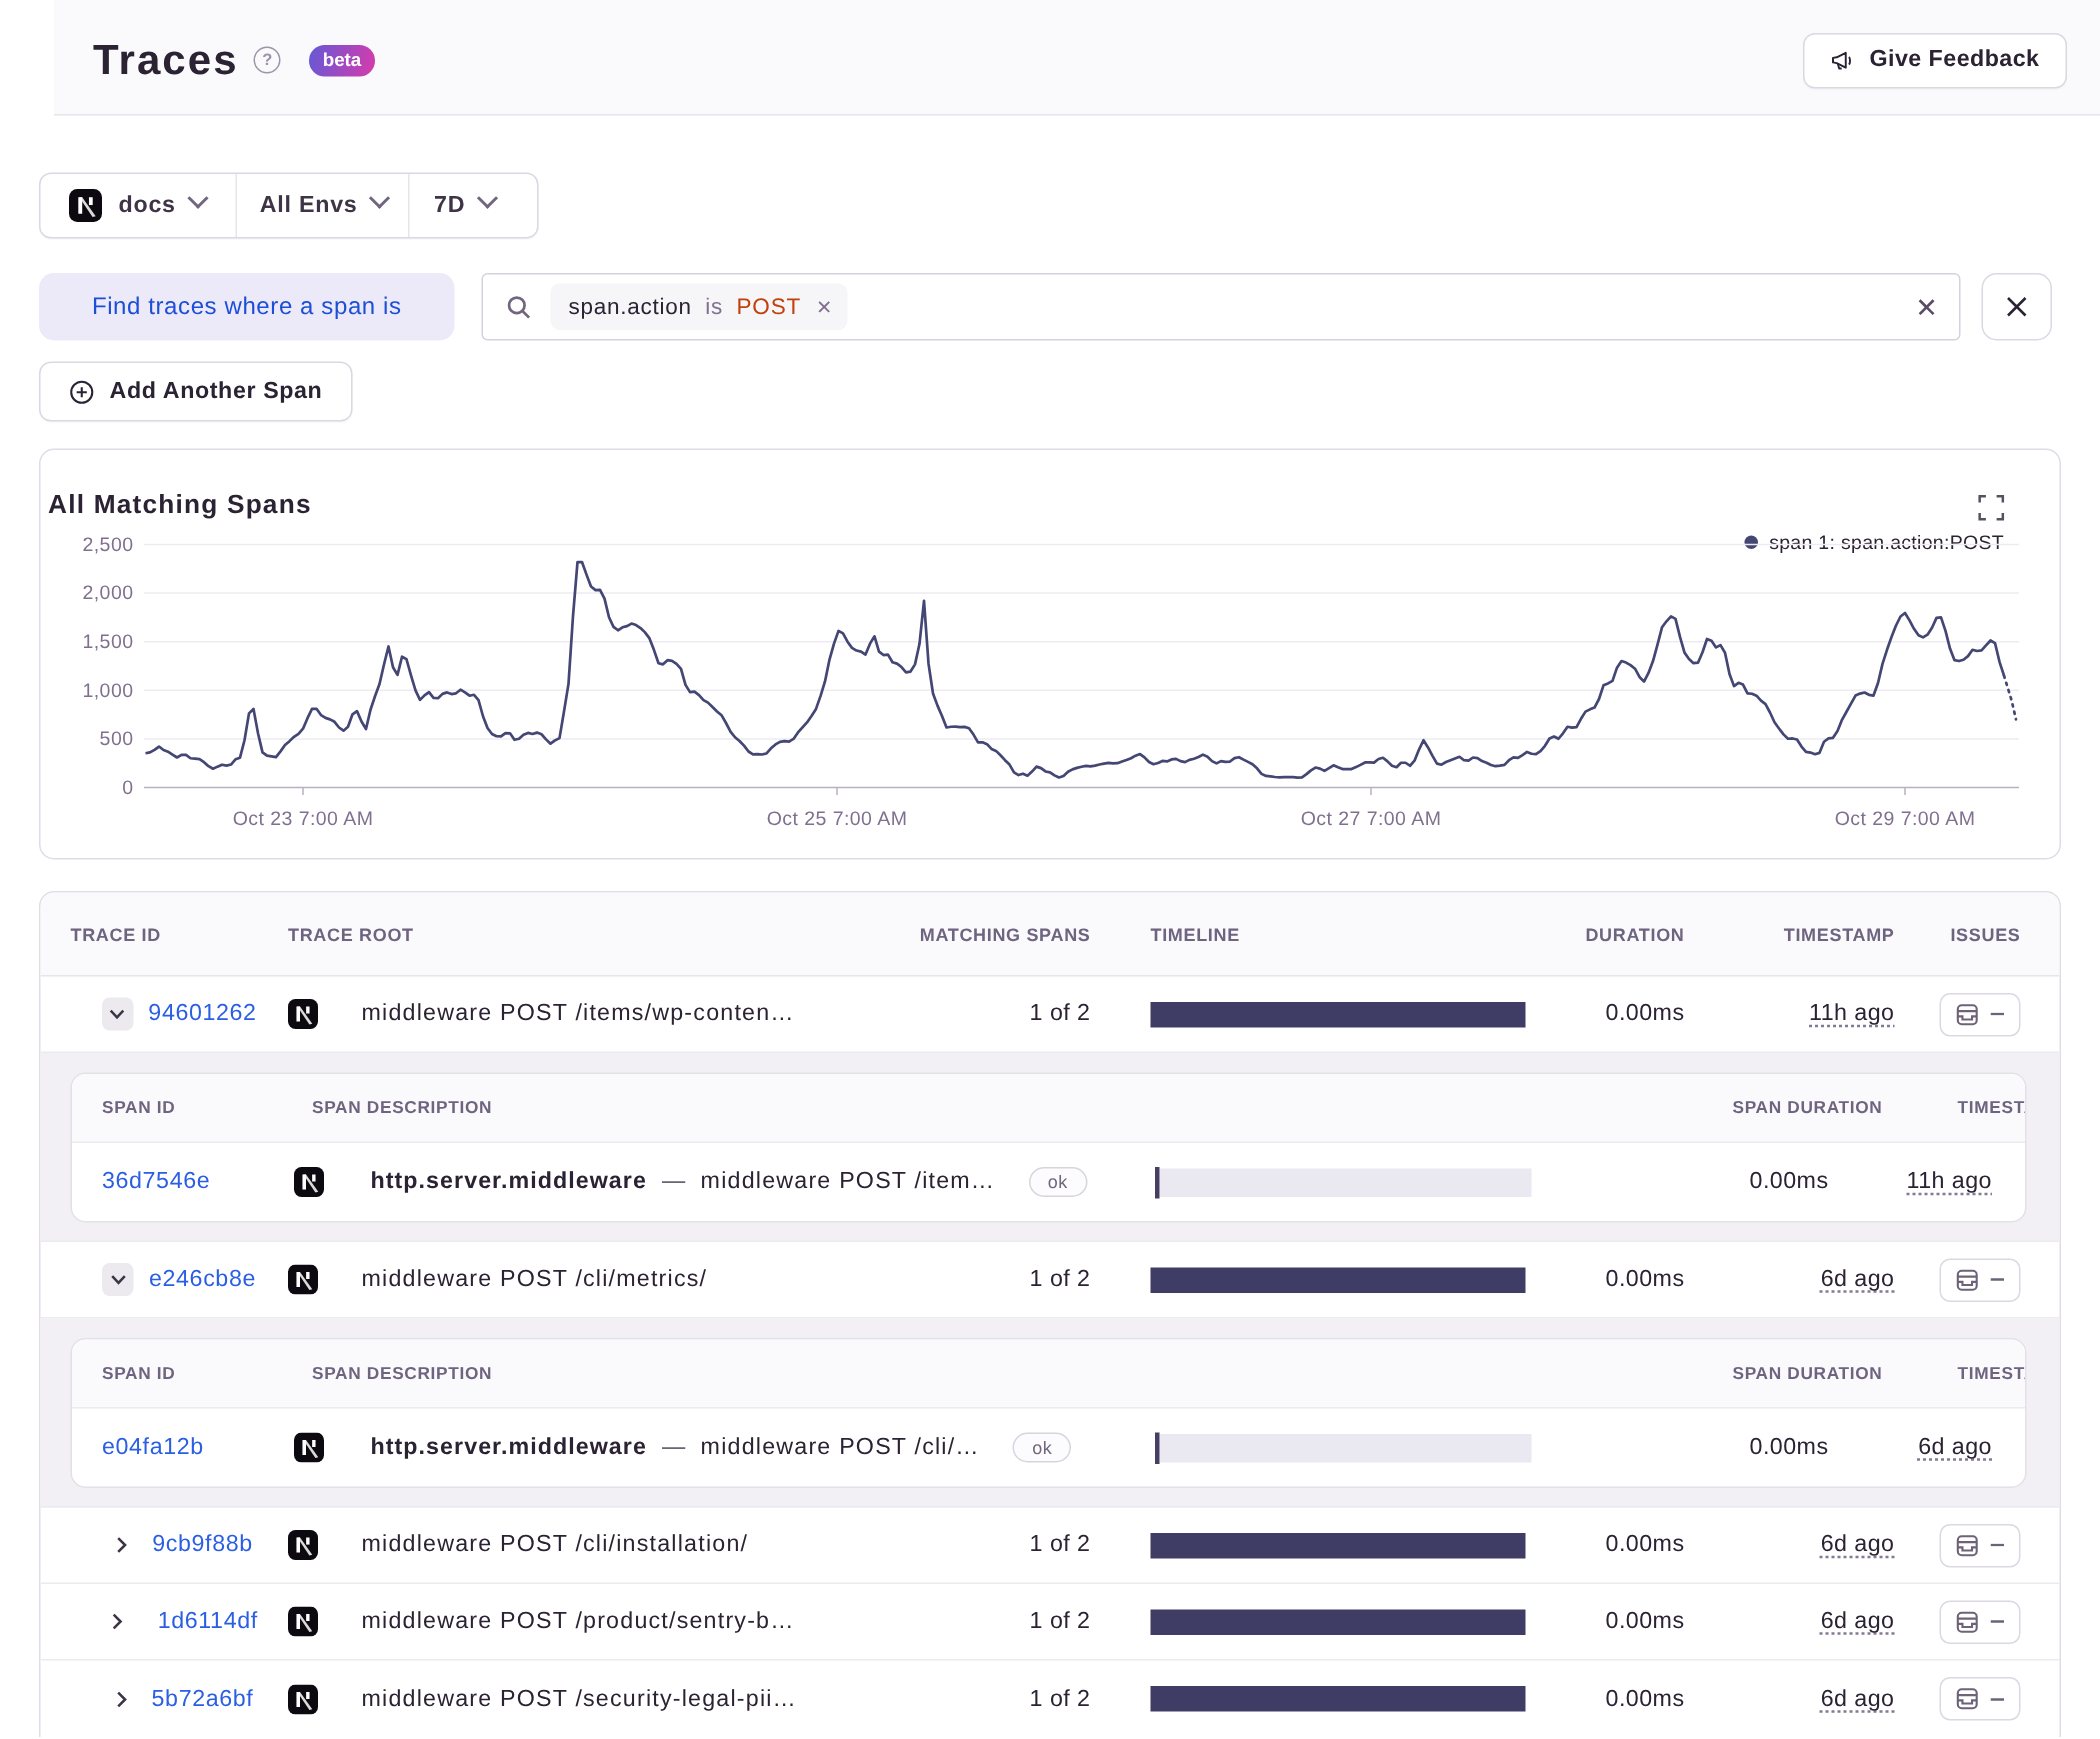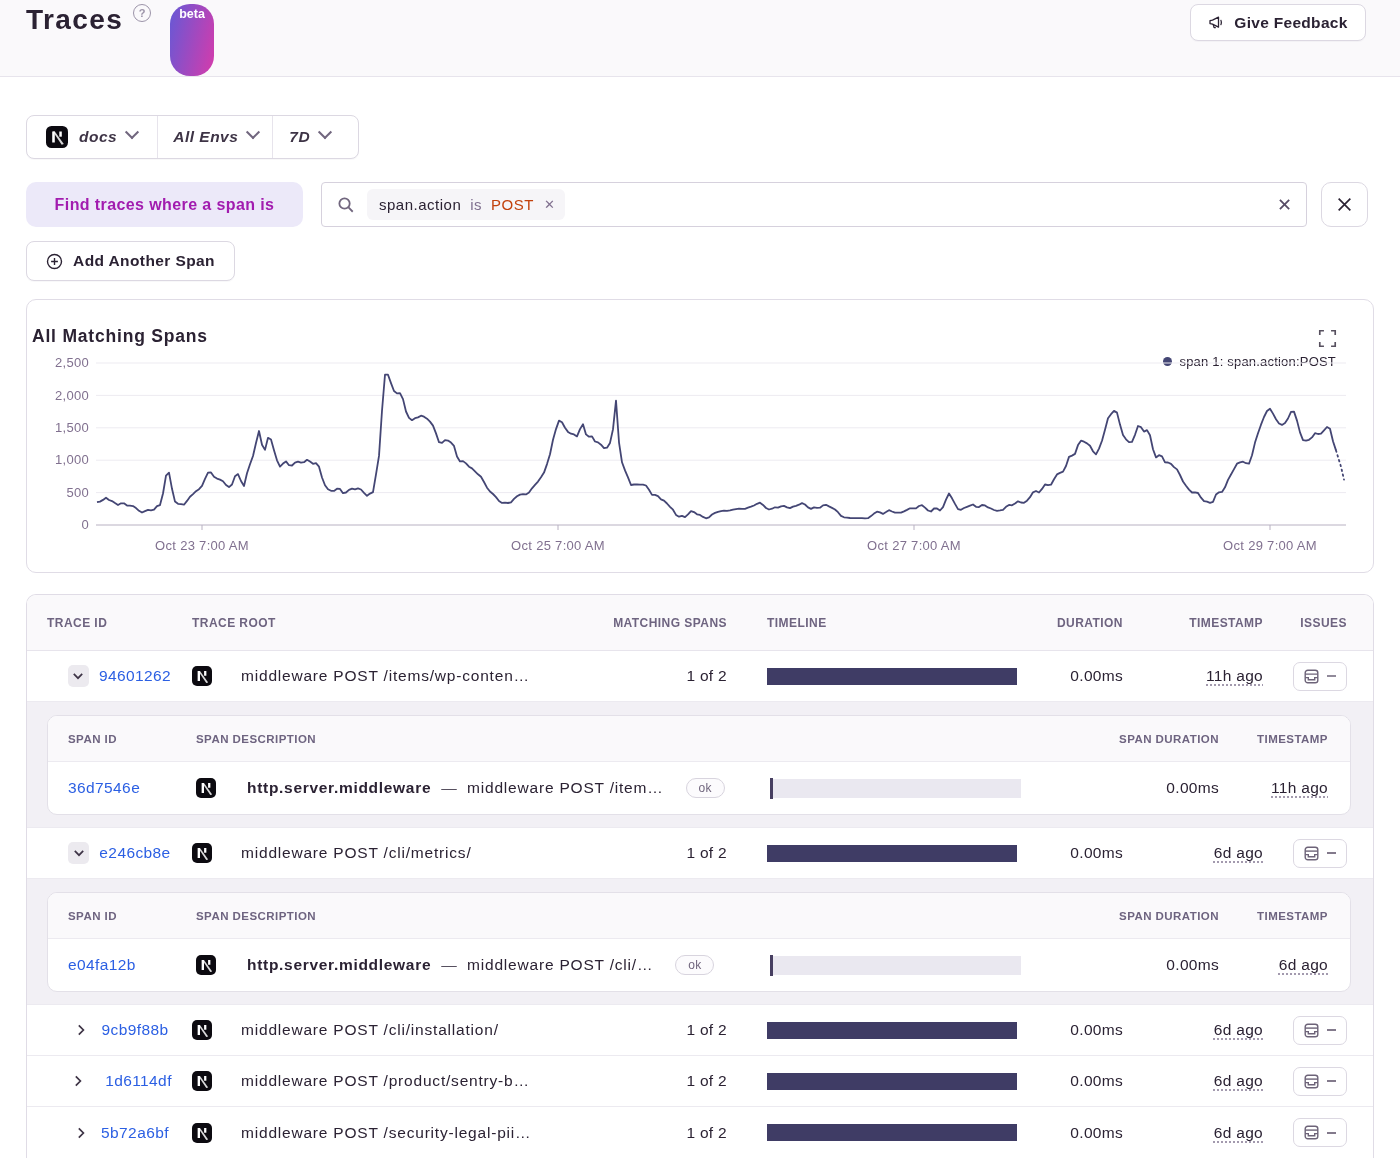--- a/index.html
+++ b/index.html
@@ -1,40 +1,40 @@
 <!DOCTYPE html>
 <html><head>
 <meta charset="utf-8">
 <style>
 * { margin:0; padding:0; box-sizing:border-box; }
 html,body { width:1400px; background:#fff; font-family:"Liberation Sans", sans-serif; color:#2b2233; }
 body { height:1159px; overflow:hidden; }
 
 
-.hdr { height:77px; background:#faf9fb; border-bottom:1px solid #e7e4ec; display:flex; padding:4px 34px 0 26px; }
+.hdr { height:77px; background:#faf9fb; border-bottom:1px solid #e7e4ec; display:flex; align-items:center; padding:4px 22px 0 26px;margin-left:36px; }
 .hdr h1 { font-size:28px; font-weight:bold; letter-spacing:1.4px; color:#2b2233; }
 .help { width:18px; height:18px; border-radius:50%; border:1.5px solid #9c94a9; color:#9c94a9; font-size:11px; font-weight:bold; display:inline-flex; align-items:center; justify-content:center; margin-left:10px; }
 .beta { margin-left:19px; display:inline-block; background:linear-gradient(103deg,#6559d6 0%,#d63bab 100%); color:#fff; font-size:12.5px; font-weight:bold; padding:3px 9px 4px; border-radius:20px; }
 .gf { margin-left:auto; width:176px; height:37px; background:#fff; border:1px solid #dcd8e2; border-radius:8px; display:flex; align-items:center; justify-content:center; gap:9px; font-size:15.5px; letter-spacing:0.3px; font-weight:bold; color:#2b2233; box-shadow:0 1px 1px rgba(43,34,51,0.03); }
 
 .main { padding:0 26px; }
 
 
-.fbar { margin-top:38px; width:333px; height:44px; border:1px solid #dcd8e2; background:#fff; border-radius:8px; display:flex; align-items:center; box-shadow:0 1px 1px rgba(43,34,51,0.03);font-style:italic; }
+.fbar { margin-top:38px; width:333px; height:44px; border:1px solid #dcd8e2; background:#fff; border-radius:8px; display:flex; align-items:center; box-shadow:0 1px 1px rgba(43,34,51,0.03); }
 .fseg { display:flex; align-items:center; height:100%; }
 .fseg:nth-child(1){ padding:0 20px 0 19px; }
 .fseg:nth-child(2){ padding:0 14px 0 15px; }
 .fseg:nth-child(3){ padding:0 20px 0 16px; }
 .fseg + .fseg { border-left:1px solid #e7e4ec; }
 .fseg b { font-size:15.5px; letter-spacing:0.5px; font-weight:bold; color:#3e3446; }
 .chev { width:10px; height:10px; border-right:2px solid #71667e; border-bottom:2px solid #71667e; transform:rotate(45deg) translate(-2px,-2px); margin-left:10px; margin-top:-5px; }
 
 
 .srow { margin-top:23px; display:flex; align-items:flex-start; }
-.chip { width:277px; height:45px; background:#ece9f9; border-radius:10px; display:flex; align-items:center; justify-content:center; font-size:16px; letter-spacing:0.4px; font-weight:bold; color:#a21caf; }
+.chip { width:277px; height:45px; background:#ece9f9; border-radius:10px; display:flex; align-items:center; justify-content:center; font-size:16px; letter-spacing:0.4px; font-weight:normal; color:#1d4ed8; }
 .sinput { margin-left:18px; width:986px; height:45px; background:#fff; border:1px solid #d6d1dd; border-radius:4px; display:flex; align-items:center; padding:0 14px 0 15px; }
 .token { margin-left:12px; background:#f6f5f8; border-radius:6px; height:31px; display:flex; align-items:center; padding:0 10px 0 12px; font-size:15px; letter-spacing:0.5px; gap:0; }
 .token .k { color:#2b2233; }
 .token .op { color:#80708f; margin:0 9px; }
 .token .v { color:#c2410c;text-align:right; }
 .token .x { color:#80708f; font-size:13px; margin-left:10px; }
 .sclear { margin-left:auto; color:#584c66; font-size:18px; }
 .xbtn { margin-left:14px; width:47px; height:45px; border:1px solid #dcd8e2; border-radius:10px; background:#fff; display:flex; align-items:center; justify-content:center; }
 
 .addspan { margin-top:14px; width:209px; height:40px; background:#fff; border:1px solid #dcd8e2; border-radius:8px; display:flex; align-items:center; justify-content:center; gap:10px; font-size:15.5px; letter-spacing:0.4px; font-weight:bold; color:#2b2233; box-shadow:0 1px 1px rgba(43,34,51,0.03);text-align:right; }
@@ -61,21 +61,21 @@
 .root { display:flex; align-items:center; }
 .root .txt { margin-left:29px; white-space:nowrap; overflow:hidden; letter-spacing:0.8px; }
 .bar { width:250px; height:17px; background:#3f3c65; }
 .ts { text-decoration:underline dotted #857a94; text-underline-offset:4px; }
 .issuebox { width:54px; height:29px; border:1px solid #dcd8e2; border-radius:7px; display:inline-flex; align-items:center; justify-content:center; gap:8px; color:#6d6378; }
 
 
 .exp { background:#f2f0f5; border-bottom:1px solid #eceaf0; padding:13px 22px 12px 20px; }
 .sub { background:#fff; border:1px solid #e3e0e8; border-radius:10px; overflow:hidden; }
 .sgrid { display:grid; grid-template-columns:128px 574px 252px 197px 109px; align-items:center; padding:0 26px 0 20px; }
-.shead { height:46px; background:#faf9fb; border-bottom:1px solid #eceaf0; font-size:11.5px; font-weight:bold; color:#6e6480; letter-spacing:0.45px; }
+.shead { height:46px; background:#faf9fb; border-bottom:1px solid #eceaf0; font-size:11.5px; font-weight:bold; color:#6e6480; letter-spacing:0.45px;gap:12px; }
 .srowr { height:52px; font-size:15.5px; letter-spacing:0.3px; }
 .sdesc { display:flex; align-items:center; min-width:0; }
 .sdesc .nm { font-weight:bold; margin-left:31px; white-space:nowrap; letter-spacing:0.7px; }
 .sdesc .dash { color:#57505f; margin:0 10px; }
 .sdesc .pth { white-space:nowrap; overflow:hidden; color:#2b2233; letter-spacing:0.8px; }
 .ok { margin-left:22px; flex:none; border:1px solid #d8d4de; border-radius:20px; font-size:12px; color:#71667e; padding:1.5px 12px 2.5px; background:#fcfbfd; }
 .mini { position:relative; width:251px; height:19px; }
 .mini .g { position:absolute; left:3px; right:0; top:0; bottom:0; background:#eae8f0; }
 .mini .t { position:absolute; left:0; top:-1px; width:3px; height:21px; background:#473f61; }
 .nico { flex:none; }

